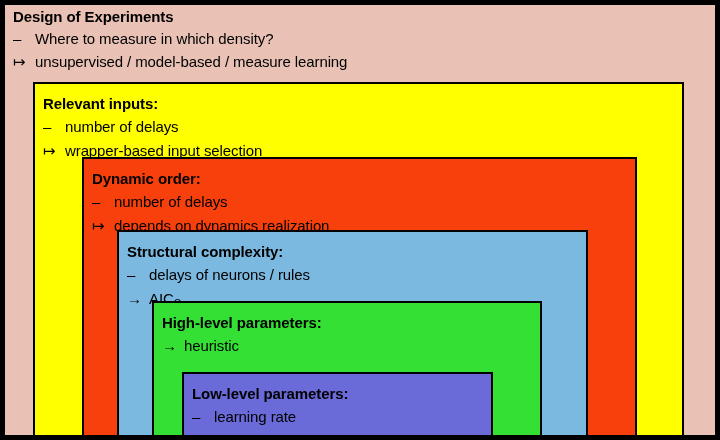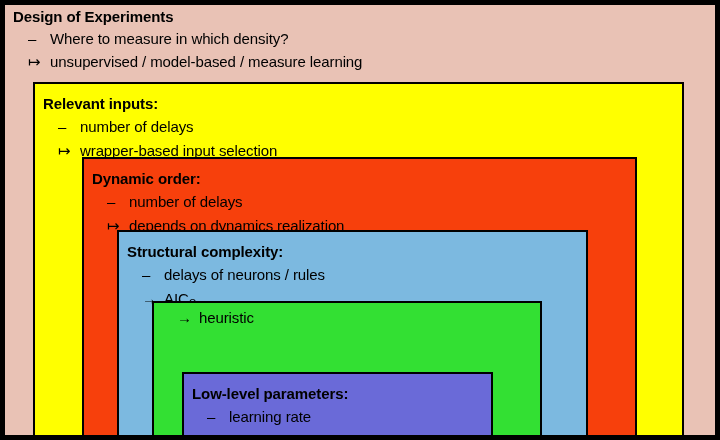--- a/index.html
+++ b/index.html
@@ -36,21 +36,20 @@
     color: #000;
     line-height: 20px;
     letter-spacing: -0.1px;
   }
   .bullet-line {
     font-size: 15px;
     color: #000;
     line-height: 23px;
     white-space: nowrap;
     letter-spacing: -0.1px;
-    margin-left: 15px;
   }
   .bullet-mark {
     display: inline-block;
     width: 22px;
   }
   .arrow-mark {
     display: inline-block;
     width: 22px;
   }
   
@@ -132,20 +131,21 @@
           <div class="bullet-line">
             <span class="bullet-mark">–</span><span>delays of neurons / rules</span>
           </div>
           <div class="bullet-line">
             <span class="arrow-mark">→</span><span>AIC</span><sub>C</sub>
           </div>
         </div>
 
         <div class="box" id="box-green" style="left:33px; top:69px;">
           <div class="box-inner">
+            <div class="box-title">High-level parameters:</div>
             <div class="bullet-line">
               <span class="arrow-mark">→</span><span>heuristic</span>
             </div>
           </div>
 
           <div class="box" id="box-purple" style="left:28px; top:69px;">
             <div class="box-inner">
               <div class="box-title">Low-level parameters:</div>
               <div class="bullet-line">
                 <span class="bullet-mark">–</span><span>learning rate</span>

